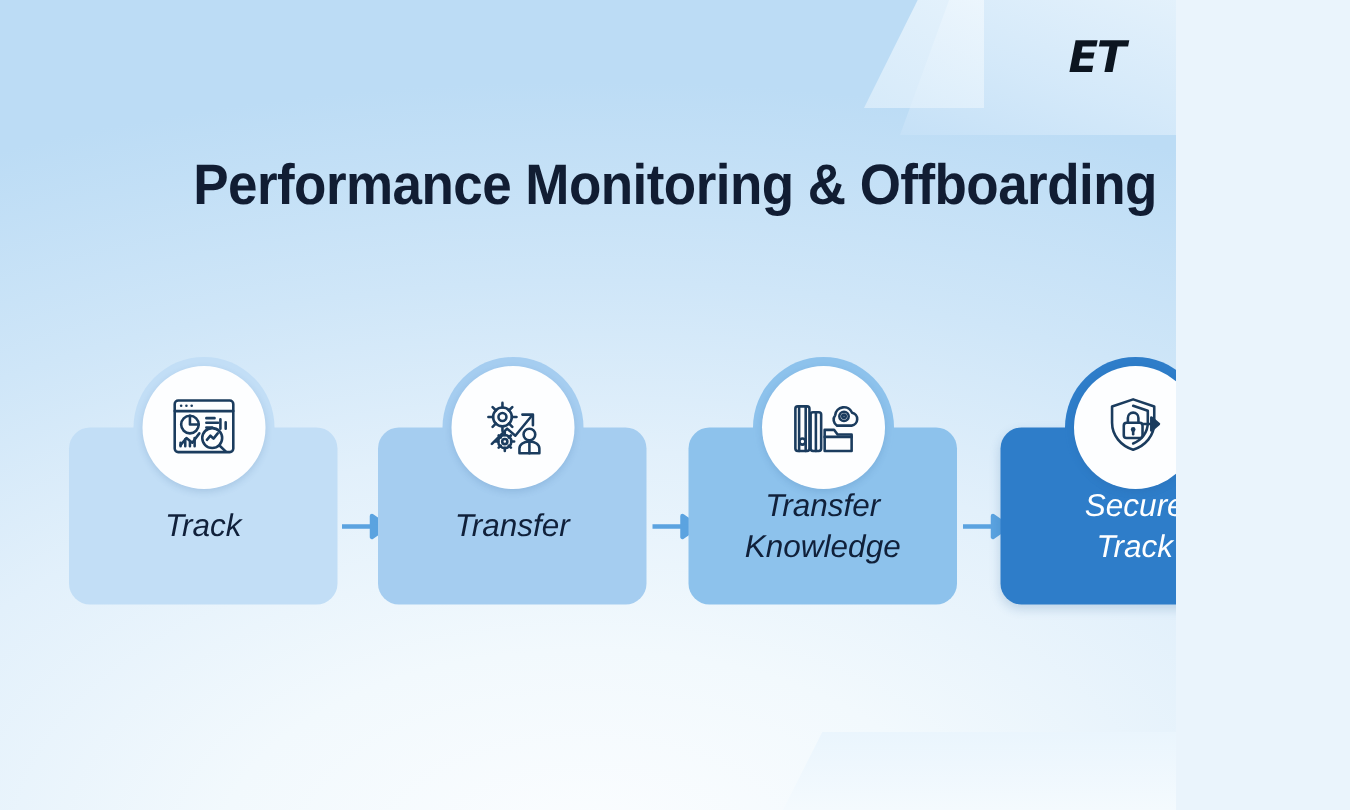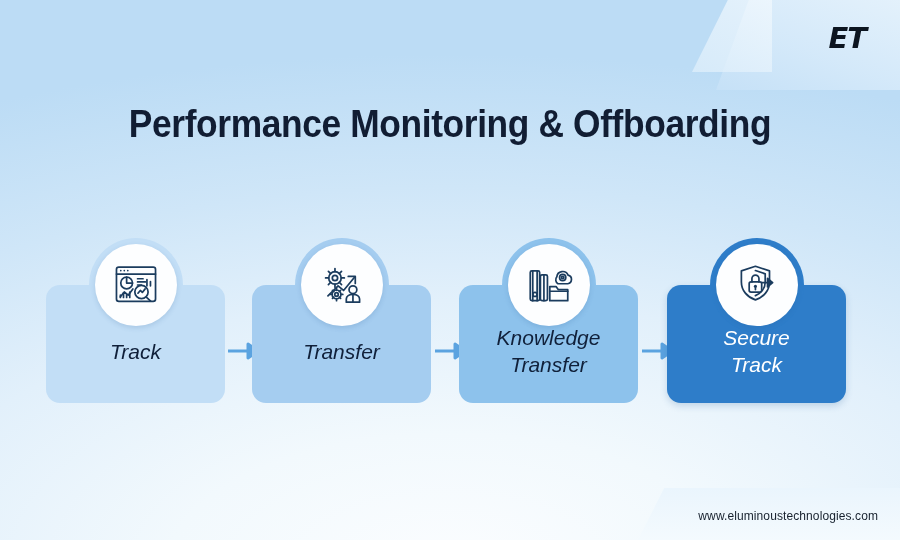--- a/index.html
+++ b/index.html
@@ -2,21 +2,21 @@
 <html><head>
 <meta charset="utf-8">
 <style>
   html,body{margin:0;padding:0;}
   body{
     width:900px;height:540px;overflow:hidden;
     font-family:"Liberation Sans", sans-serif;
     background:#eaf4fc;
   }
   #stage{
-    position:relative;width:900px;height:540px;overflow:hidden;
+    position:relative;width:784px;height:540px;overflow:hidden;
     background:
       radial-gradient(120% 95% at 50% 105%, #fbfdff 0%, #f2f9fd 26%, #e2f0fb 52%, #cfe6f8 74%, #bcdcf5 100%),
       linear-gradient(165deg,#b5d9f3 0%,#c9e3f7 30%,#e6f4fc 62%,#f6fbfe 100%);
   }
   
   .corner-tr{
     position:absolute;top:-2px;right:-2px;width:186px;height:92px;
     background:linear-gradient(200deg,#e7f3fc 0%,#d6eafa 55%,#c6e1f7 100%);
     clip-path:polygon(18% 0,100% 0,100% 100%,0 100%);
     opacity:.92;
@@ -180,22 +180,22 @@
           <rect x="21" y="19" width="9" height="33" rx="2"></rect>
           <path d="M25.5 19v33"></path>
           <path d="M33 52V34h8l3 4h12v14z"></path>
           <path d="M33 40h23"></path>
           <path d="M42 21.5a7.5 7.5 0 0 1 14.4-2.1A5.6 5.6 0 0 1 56 30.4H43.5A6 6 0 0 1 42 21.5z"></path>
           <circle cx="49.5" cy="22.5" r="4"></circle>
           <circle cx="49.5" cy="22.5" r="1.5"></circle>
         </svg>
       </div>
       <div class="label">
+        <div>Transfer</div>
         <div>Knowledge</div>
-        <div>Transfer</div>
       </div>
     </div>
 
     <div class="arrow a3">
       <svg viewBox="0 0 34 22">
           <path d="M0 11h22M20 4l10 7-10 7z" fill="#5ba3e0" stroke="#5ba3e0" stroke-width="3" stroke-linejoin="round" stroke-linecap="round"></path>
         </svg>
     </div>
 
     <div class="step s4 dark">
@@ -215,15 +215,14 @@
       </div>
       <div class="label">
         <div>Secure</div>
         <div>Track</div>
       </div>
     </div>
 
   </div>
 
   <div class="footer-band"></div>
-  <div class="footer-url">www.eluminoustechnologies.com</div>
 
 </div>
 
 </body></html>

